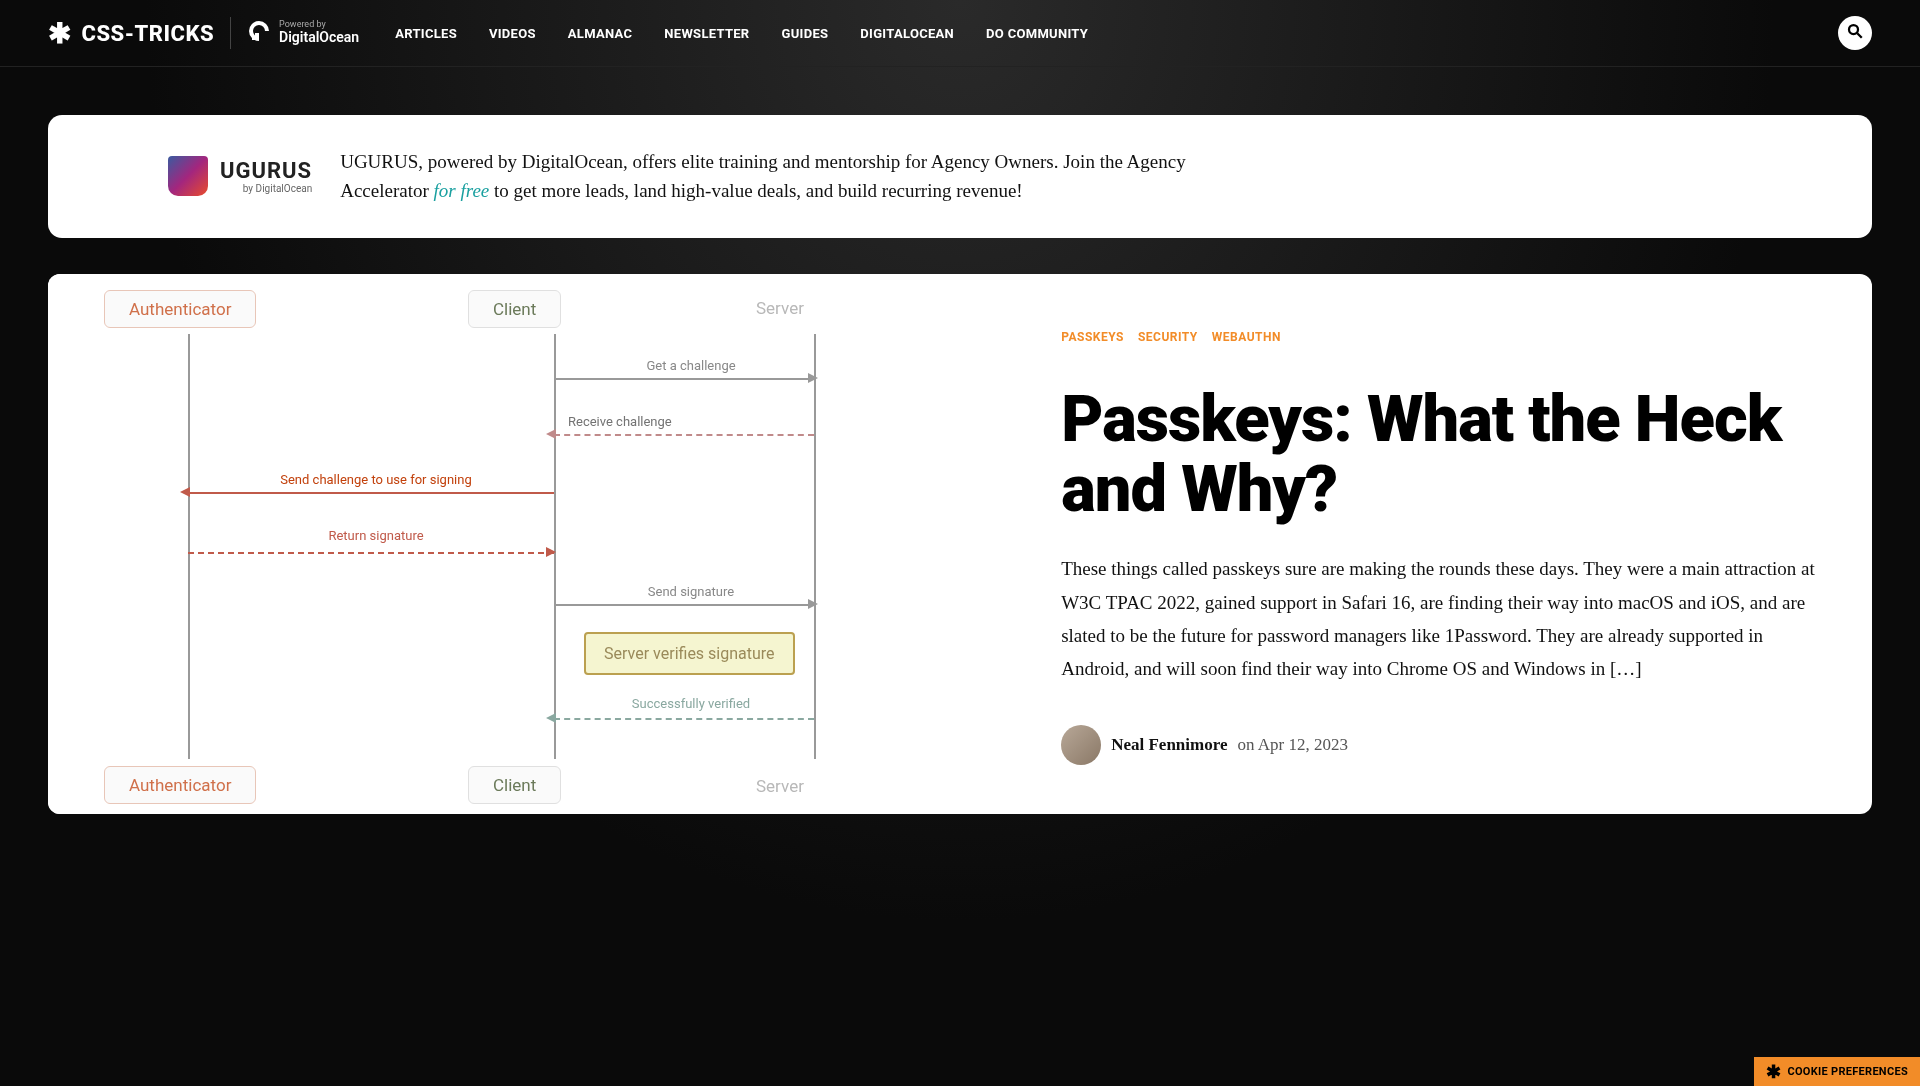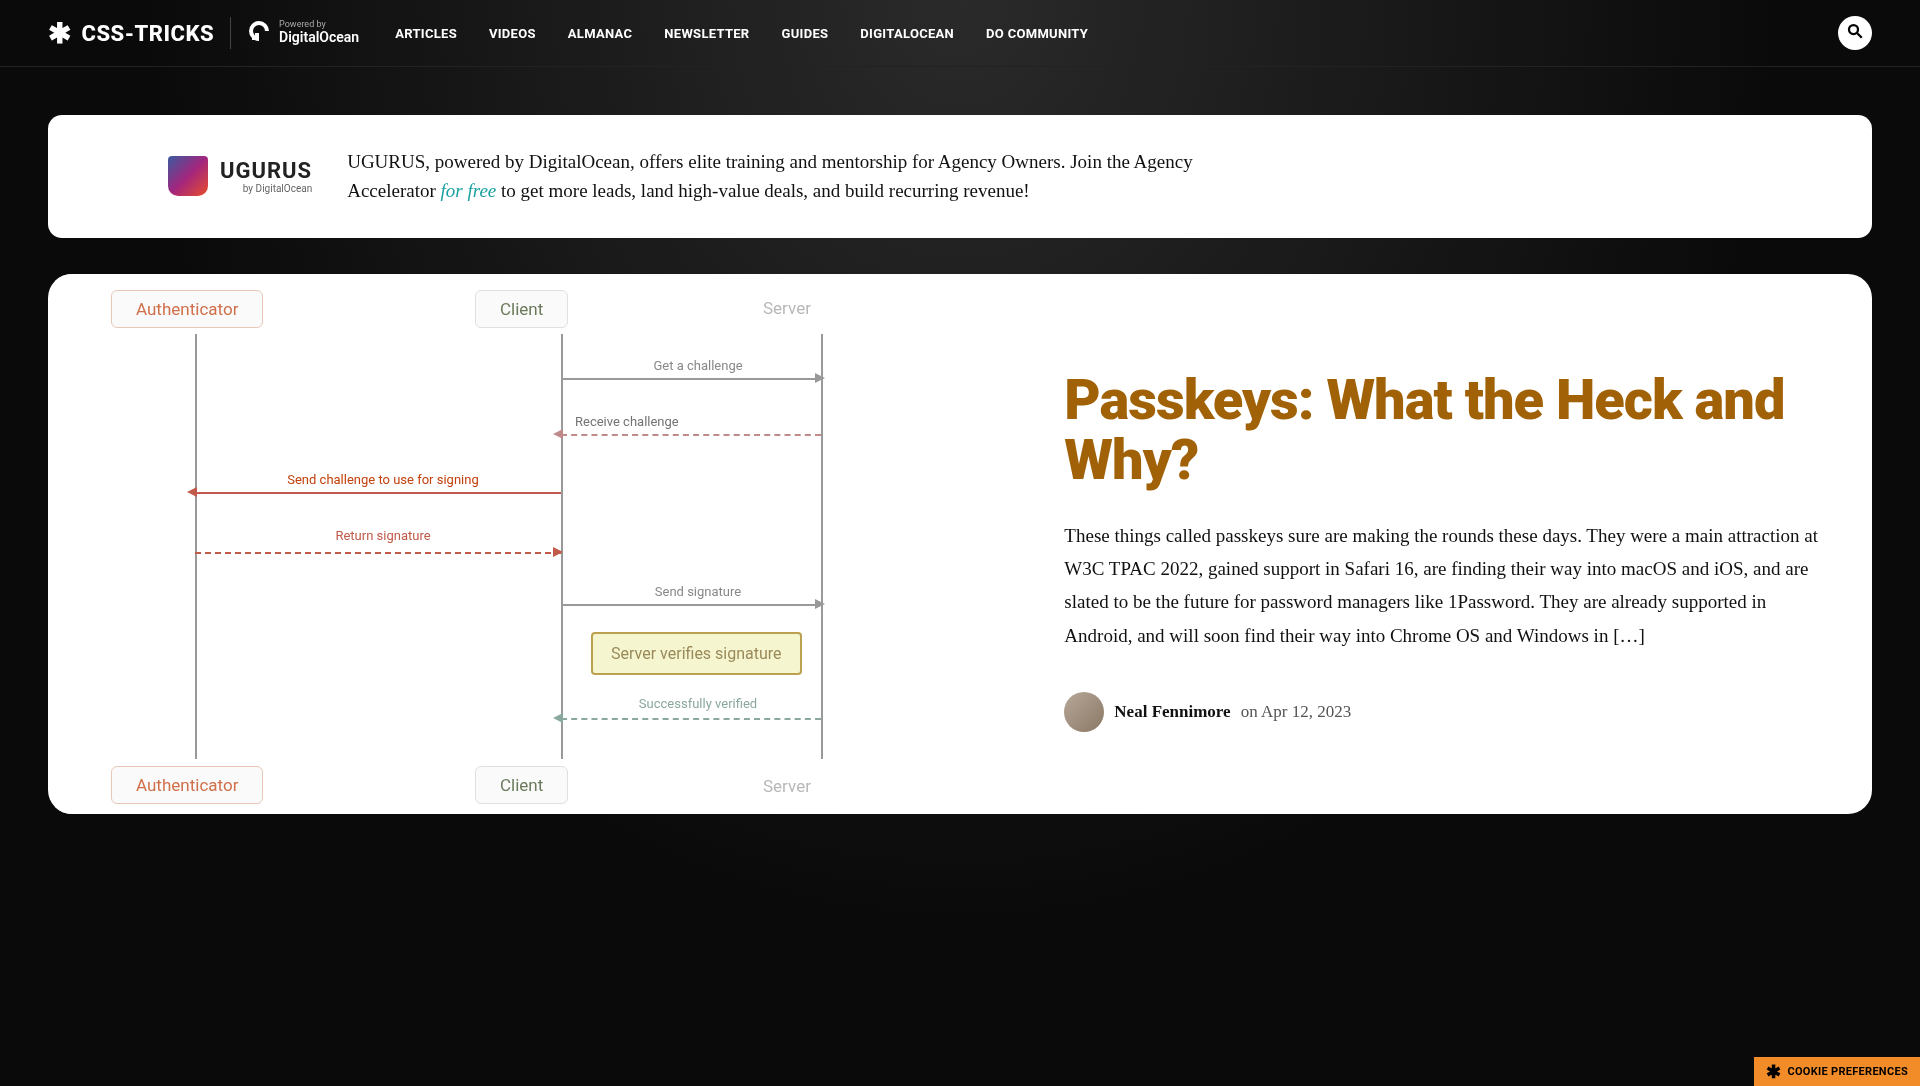--- a/index.html
+++ b/index.html
@@ -35,46 +35,45 @@
   cursor: pointer;
 }
 .search-btn svg { width: 18px; height: 18px; }
 main { padding: 48px; }
 .promo {
   background: #fff;
   border-radius: 14px;
   padding: 32px 40px;
   display: flex;
   align-items: center;
-  gap: 35px;
+  gap: 28px;
   margin-bottom: 36px;
 }
 .ugurus-logo { display: flex; align-items: center; gap: 12px; padding-left: 80px; }
 .ugurus-u {
   width: 40px; height: 40px;
   background: linear-gradient(135deg, #3a5ba0 0%, #a3267e 50%, #e94c2b 100%);
   border-radius: 4px 4px 10px 10px;
   position: relative;
 }
 .ugurus-text { display: flex; flex-direction: column; }
 .ugurus-name { font-size: 22px; font-weight: 700; letter-spacing: 1px; color: #222; }
 .ugurus-by { font-size: 10px; color: #666; align-self: flex-end; }
 .promo-copy {
   font-family: Georgia, 'Times New Roman', serif;
   font-size: 19px; line-height: 1.55; color: #111;
   max-width: 920px;
 }
 .promo-copy .for-free { color: #1aa0a0; font-style: italic; }
 .article-card {
   background: #fff;
-  border-radius: 24px;
+  border-radius: 12px;
   overflow: hidden;
   display: flex;
   min-height: 540px;
-  padding-left: 7px;
 }
 .diagram-col {
   flex: 0 0 55%;
   position: relative;
   background: #fff;
   padding: 26px 20px;
 }
 .lane-label {
   position: absolute;
   font-size: 17px;
@@ -124,21 +123,21 @@
   font-size: 16px;
   color: #9a8a5a;
 }
 .content-col {
   flex: 1;
   padding: 56px 48px 40px 10px;
 }
 .tags { display: flex; gap: 14px; margin-bottom: 12px; }
 .tags a { color: #f28c28; font-size: 12px; font-weight: 700; letter-spacing: 0.5px; text-decoration: none; }
 .article-title {
-  font-size: 56px; font-weight: 900; line-height: 1.08; color: #a16207;
+  font-size: 65px; font-weight: 900; line-height: 1.08; color: #000000;
   margin-bottom: 28px; letter-spacing: -1px; margin-top: 40px;
 }
 .article-excerpt {
   font-family: Georgia, 'Times New Roman', serif;
   font-size: 19px; line-height: 1.75; color: #111;
   margin-bottom: 40px;
 }
 .author-row { display: flex; align-items: center; gap: 10px; font-size: 17px; }
 .avatar { width: 40px; height: 40px; border-radius: 50%; background: linear-gradient(135deg,#b8a898,#8a7866); }
 .author-name { font-weight: 700; font-family: Georgia, serif; }
@@ -243,20 +242,25 @@
       <div class="msg msg-verified">Successfully verified</div>
       <div class="arrow-line al-verified"></div>
       <div class="arrow-head ah-left" style="top:439px;left:498px;color:#8aa8a0"></div>
 
       <div class="lane-label lane-auth-bot">Authenticator</div>
       <div class="lane-label lane-client-bot">Client</div>
       <div class="lane-label lane-server-bot">Server</div>
     </div>
 
     <div class="content-col">
+      <div class="tags">
+        <a>PASSKEYS</a>
+        <a>SECURITY</a>
+        <a>WEBAUTHN</a>
+      </div>
       <h1 class="article-title">Passkeys: What the Heck and Why?</h1>
       <p class="article-excerpt">These things called passkeys sure are making the rounds these days. They were a main attraction at W3C TPAC 2022, gained support in Safari 16, are finding their way into macOS and iOS, and are slated to be the future for password managers like 1Password. They are already supported in Android, and will soon find their way into Chrome OS and Windows in […]</p>
       <div class="author-row">
         <div class="avatar"></div>
         <span class="author-name">Neal Fennimore</span>
         <span class="author-date">
           <span>on</span> <span>Apr 12, 2023</span>
         </span>
       </div>
     </div>

